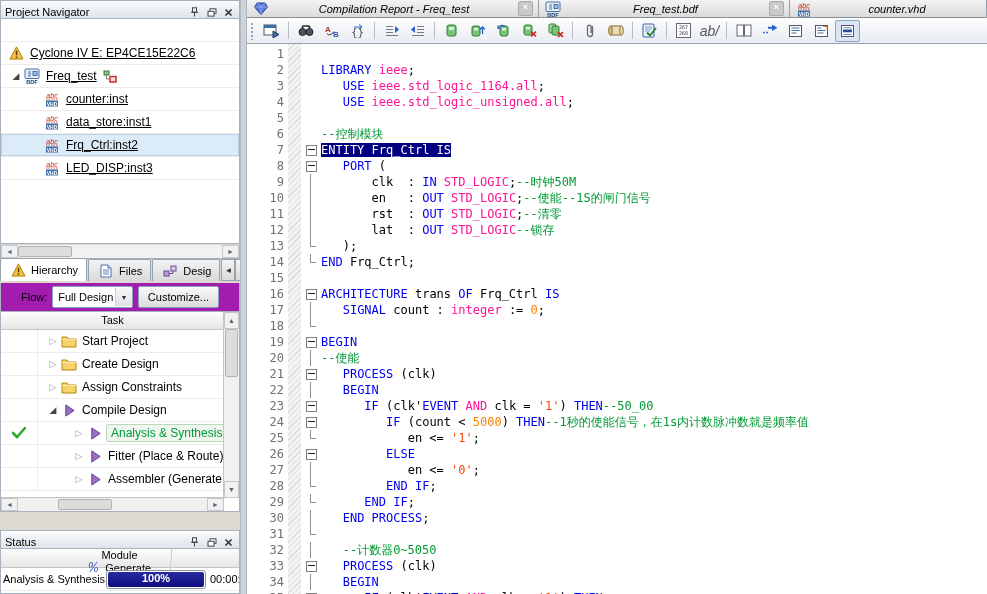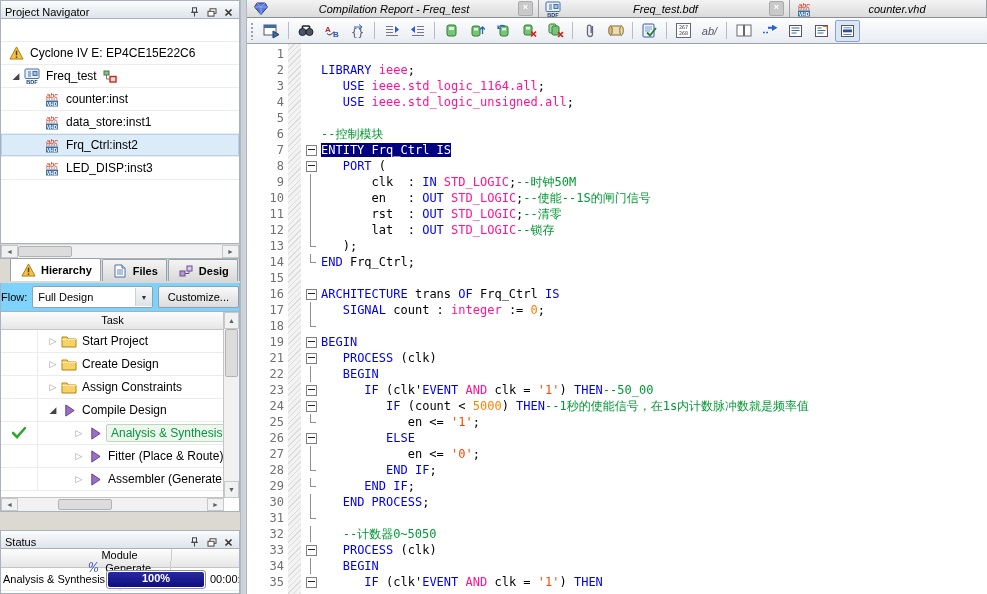--- a/index.html
+++ b/index.html
@@ -14,43 +14,43 @@
   .tasks-panel{height:229px;flex:none;margin-top:2px;}
   .status-panel{flex:1;margin-top:18px;}
   .phead{height:17px;flex:none;display:flex;align-items:flex-end;padding:0 4px;
          background:linear-gradient(#fbfcfd,#dee4ea);border:1px solid #a8b2bf;}
   .ptitle{flex:1;white-space:nowrap;}
   .pbtns{display:flex;gap:4px;align-items:center;}
   .pbtn{width:13px;height:12px;display:flex;align-items:center;justify-content:center;}
   .tree{flex:1;background:#fff;border:1px solid #a8b2bf;border-top:none;overflow:hidden;}
   .trow{height:22px;display:flex;align-items:center;border-bottom:1px solid #ececec;white-space:nowrap;font-size:12px;}
   .trow.sel-row{background:#dcebf8;box-shadow:inset 0 0 0 1px #b8d2ea;}
-  .tlabel{padding-left:5px;}
+  .tlabel{padding-left:5px;text-decoration:underline;}
   .icn{display:inline-flex;width:18px;height:16px;align-items:center;justify-content:center;flex:none;}
   .exp{width:14px;flex:none;text-align:center;font-size:9px;color:#444;}
   .exp.closed{color:#9a9a9a;}
   
   .hscroll{height:13px;flex:none;display:flex;align-items:stretch;background:#f1f1f1;
            border:1px solid #a8b2bf;border-top:1px solid #d8d8d8;}
   .sb-btn{width:15px;flex:none;display:flex;align-items:center;justify-content:center;
           font-size:7px;color:#55636f;background:#f1f1f1;border:1px solid #c8c8c8;}
   .sb-thumb{width:52px;background:#dcdcdc;border:1px solid #b2b2b2;border-radius:2px;margin:1px 0;}
   .sb-fill{flex:1;}
   
-  .nav-tabs{height:22px;flex:none;display:flex;align-items:flex-end;padding-left:10px;background:#dcd9d2;font-weight:bold;}
+  .nav-tabs{height:22px;flex:none;display:flex;align-items:flex-end;padding-left:0;background:#dcd9d2;}
   .ntab{height:21px;display:flex;align-items:center;gap:4px;padding:0 8px;margin-right:1px;
         border:1px solid #98a2ac;border-bottom:none;border-radius:2px 2px 0 0;
         background:linear-gradient(#f4f4f4,#d9d9d9);white-space:nowrap;}
   .ntab.active{background:#fff;height:22px;}
   .tab-spin{margin-left:auto;display:flex;}
   .tab-spin span{width:12px;height:20px;display:flex;align-items:center;justify-content:center;
         font-size:8px;color:#333;border:1px solid #98a2ac;background:linear-gradient(#f4f4f4,#d9d9d9);}
   
-  .flow-row{height:28px;flex:none;display:flex;align-items:center;gap:5px;padding:0 0;
-            background:#7dd3fc;border-left:1px solid #a8b2bf;border-right:1px solid #a8b2bf;}
+  .flow-row{height:28px;flex:none;display:flex;align-items:center;gap:5px;padding:0 20px;
+            background:#a21caf;border-left:1px solid #a8b2bf;border-right:1px solid #a8b2bf;}
   .combo{width:116px;height:20px;display:flex;align-items:center;background:#fff;
          border:1px solid #8ea0b5;border-radius:2px;padding-left:5px;}
   .combo-arrow{margin-left:auto;width:16px;height:18px;display:flex;align-items:center;justify-content:center;
          font-size:7px;color:#333;background:linear-gradient(#f6f6f6,#dfe3e8);border-left:1px solid #c8d0da;}
   .btn{height:20px;padding:0 9px;display:flex;align-items:center;border:1px solid #8ea0b5;border-radius:2px;
        background:linear-gradient(#f9f9f9,#dcdcdc);}
   .task-table{flex:1;position:relative;background:#fff;border:1px solid #a8b2bf;overflow:hidden;}
   .t-header{height:17px;line-height:17px;text-align:center;margin-right:15px;
             background:linear-gradient(#fdfdfd,#e6e6e6);border-bottom:1px solid #c4c4c4;}
   .task-rows{margin-right:15px;}
@@ -91,21 +91,21 @@
   .toolbar{height:25px;flex:none;display:flex;align-items:center;gap:1px;padding:0 3px;
            background:linear-gradient(#fdfdfe,#e8ecf1);border-bottom:1px solid #98a0a8;}
   .grip{width:5px;height:18px;margin-right:3px;
         background-image:radial-gradient(circle,#9aa4ae 1px,transparent 1.1px);background-size:4px 4px;}
   .tbtn{width:23px;height:20px;display:flex;align-items:center;justify-content:center;
         border:1px solid transparent;border-radius:2px;flex:none;}
   .tbtn.active{background:#dbe6f5;border-color:#8aa4c8;}
   .tsep{width:1px;height:17px;background:#b6bcc4;margin:0 3px;flex:none;}
   .lc-box{font-size:5px;line-height:5.5px;border:1px solid #667;padding:1px 2px;color:#334;text-align:center;
           font-family:"DejaVu Sans Mono",monospace;background:#fff;}
-  .ws-txt{font-size:11px;color:#556;font-style:italic;}
+  .ws-txt{font-size:14px;color:#556;font-style:italic;}
   
   .editor{flex:1;position:relative;background:#fff;overflow:hidden;
           font-family:"DejaVu Sans Mono",monospace;font-size:12px;}
   .hatchcol{position:absolute;left:41px;top:0;bottom:0;width:13px;z-index:0;background:#f3f3f3;
     background-image:repeating-linear-gradient(135deg,#dcdcdc 0 1px,transparent 1px 4px);}
   #code{position:relative;z-index:1;padding-top:2px;}
   .cl{display:flex;height:16px;line-height:16px;white-space:pre;}
   .ln{width:37px;flex:none;text-align:right;color:#707070;}
   .fold{width:14px;flex:none;margin-left:20px;position:relative;}
   .f-line::before{content:'';position:absolute;left:6px;top:0;bottom:0;width:1px;background:#8f8f8f;}
@@ -672,20 +672,21 @@
           <div class="cl"><span class="ln">10</span><span class="fold f-line"></span><span class="ctext"><span class="tk-pl">       en   : </span><span class="tk-kw">OUT</span><span class="tk-pl"> </span><span class="tk-ty">STD_LOGIC</span><span class="tk-pl">;</span><span class="tk-cm">--使能--1S的闸门信号</span></span></div>
           <div class="cl"><span class="ln">11</span><span class="fold f-line"></span><span class="ctext"><span class="tk-pl">       rst  : </span><span class="tk-kw">OUT</span><span class="tk-pl"> </span><span class="tk-ty">STD_LOGIC</span><span class="tk-pl">;</span><span class="tk-cm">--清零</span></span></div>
           <div class="cl"><span class="ln">12</span><span class="fold f-line"></span><span class="ctext"><span class="tk-pl">       lat  : </span><span class="tk-kw">OUT</span><span class="tk-pl"> </span><span class="tk-ty">STD_LOGIC</span><span class="tk-cm">--锁存</span></span></div>
           <div class="cl"><span class="ln">13</span><span class="fold f-tick"></span><span class="ctext"><span class="tk-pl">   );</span></span></div>
           <div class="cl"><span class="ln">14</span><span class="fold f-tick"></span><span class="ctext"><span class="tk-kw">END</span><span class="tk-pl"> Frq_Ctrl;</span></span></div>
           <div class="cl"><span class="ln">15</span><span class="fold"></span><span class="ctext"></span></div>
           <div class="cl"><span class="ln">16</span><span class="fold"><span class="fbox"></span></span><span class="ctext"><span class="tk-kw">ARCHITECTURE</span><span class="tk-pl"> trans </span><span class="tk-kw">OF</span><span class="tk-pl"> Frq_Ctrl </span><span class="tk-kw">IS</span></span></div>
           <div class="cl"><span class="ln">17</span><span class="fold f-line"></span><span class="ctext"><span class="tk-pl">   </span><span class="tk-kw">SIGNAL</span><span class="tk-pl"> count : </span><span class="tk-ty">integer</span><span class="tk-pl"> := </span><span class="tk-nm">0</span><span class="tk-pl">;</span></span></div>
           <div class="cl"><span class="ln">18</span><span class="fold f-tick"></span><span class="ctext"></span></div>
           <div class="cl"><span class="ln">19</span><span class="fold"><span class="fbox"></span></span><span class="ctext"><span class="tk-kw">BEGIN</span></span></div>
+          <div class="cl"><span class="ln">20</span><span class="fold f-line"></span><span class="ctext"><span class="tk-cm">--使能</span></span></div>
           <div class="cl"><span class="ln">21</span><span class="fold"><span class="fbox"></span></span><span class="ctext"><span class="tk-pl">   </span><span class="tk-kw">PROCESS</span><span class="tk-pl"> (clk)</span></span></div>
           <div class="cl"><span class="ln">22</span><span class="fold f-line"></span><span class="ctext"><span class="tk-pl">   </span><span class="tk-kw">BEGIN</span></span></div>
           <div class="cl"><span class="ln">23</span><span class="fold"><span class="fbox"></span></span><span class="ctext"><span class="tk-pl">      </span><span class="tk-kw">IF</span><span class="tk-pl"> (clk'</span><span class="tk-kw">EVENT</span><span class="tk-pl"> </span><span class="tk-ty">AND</span><span class="tk-pl"> clk = </span><span class="tk-ch">'1'</span><span class="tk-pl">) </span><span class="tk-kw">THEN</span><span class="tk-cm">--50_00</span></span></div>
           <div class="cl"><span class="ln">24</span><span class="fold"><span class="fbox"></span></span><span class="ctext"><span class="tk-pl">         </span><span class="tk-kw">IF</span><span class="tk-pl"> (count &lt; </span><span class="tk-nm">5000</span><span class="tk-pl">) </span><span class="tk-kw">THEN</span><span class="tk-cm">--1秒的使能信号，在1s内计数脉冲数就是频率值</span></span></div>
           <div class="cl"><span class="ln">25</span><span class="fold f-tick"></span><span class="ctext"><span class="tk-pl">            en &lt;= </span><span class="tk-ch">'1'</span><span class="tk-pl">;</span></span></div>
           <div class="cl"><span class="ln">26</span><span class="fold"><span class="fbox"></span></span><span class="ctext"><span class="tk-pl">         </span><span class="tk-kw">ELSE</span></span></div>
           <div class="cl"><span class="ln">27</span><span class="fold f-line"></span><span class="ctext"><span class="tk-pl">            en &lt;= </span><span class="tk-ch">'0'</span><span class="tk-pl">;</span></span></div>
           <div class="cl"><span class="ln">28</span><span class="fold f-tick"></span><span class="ctext"><span class="tk-pl">         </span><span class="tk-kw">END</span><span class="tk-pl"> </span><span class="tk-kw">IF</span><span class="tk-pl">;</span></span></div>
           <div class="cl"><span class="ln">29</span><span class="fold f-tick"></span><span class="ctext"><span class="tk-pl">      </span><span class="tk-kw">END</span><span class="tk-pl"> </span><span class="tk-kw">IF</span><span class="tk-pl">;</span></span></div>
           <div class="cl"><span class="ln">30</span><span class="fold f-line"></span><span class="ctext"><span class="tk-pl">   </span><span class="tk-kw">END</span><span class="tk-pl"> </span><span class="tk-kw">PROCESS</span><span class="tk-pl">;</span></span></div>

